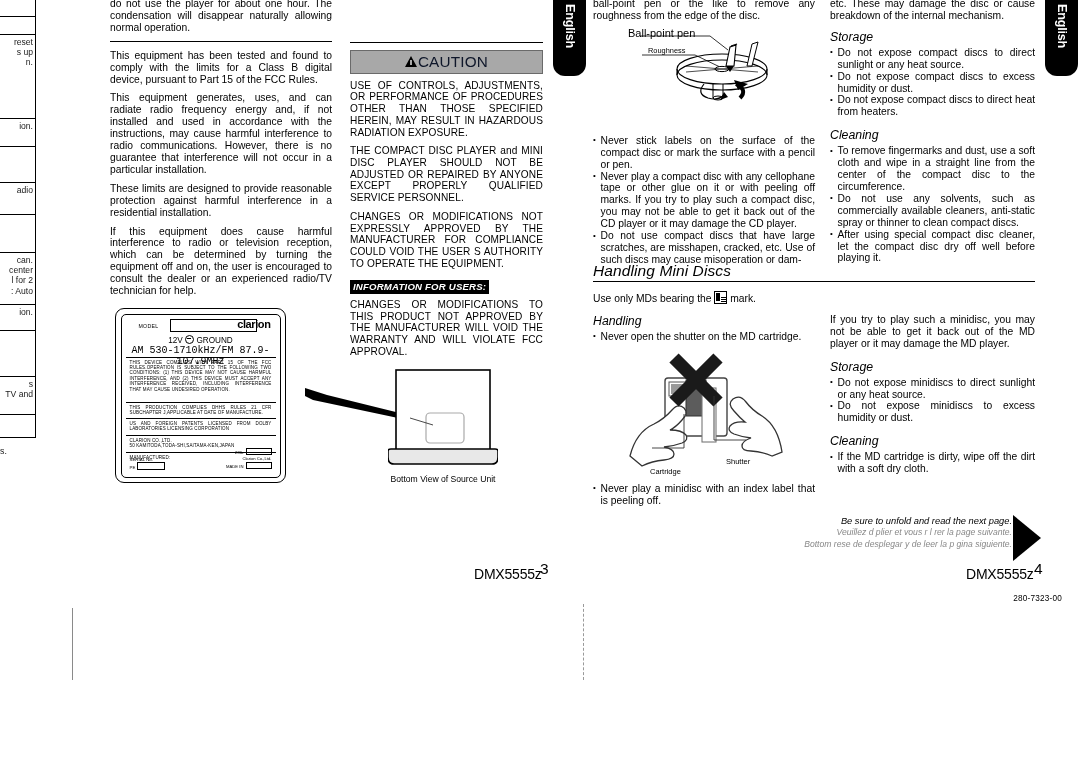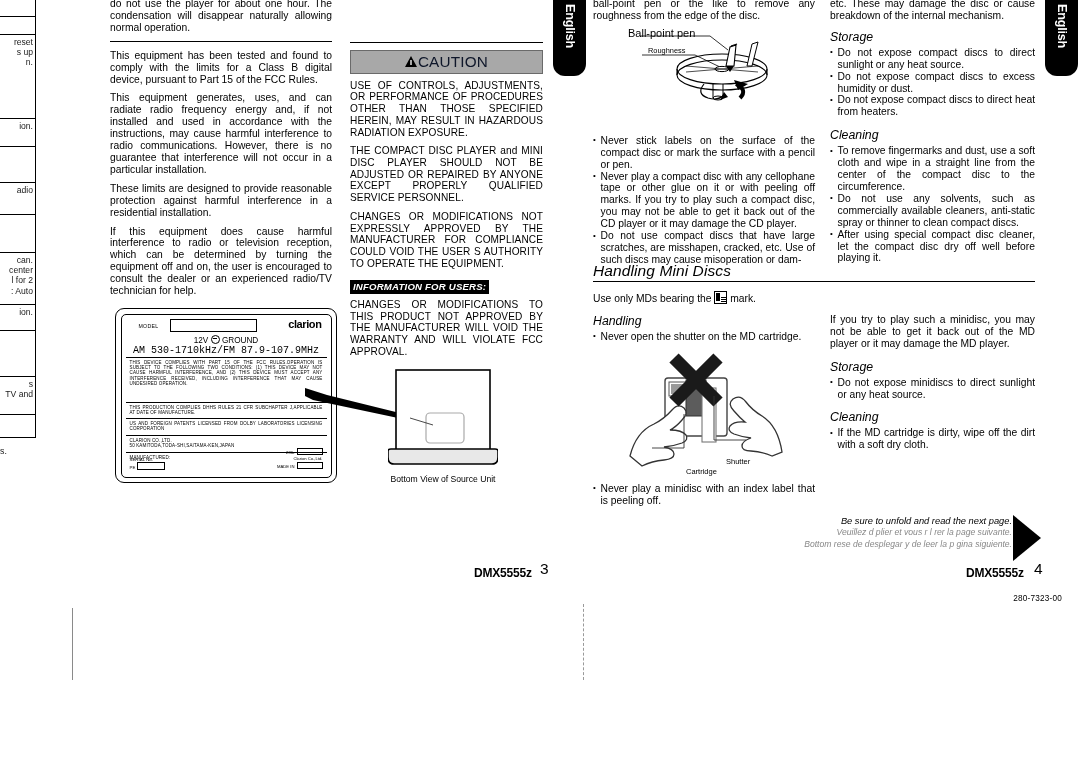--- a/index.html
+++ b/index.html
@@ -94,21 +94,21 @@
     background:#a8a8a8;
   }
   .infobar{
     background:#000;color:#fff;font-style:italic;font-weight:700;
     font-size:9.6px;letter-spacing:.2px;padding:1px 3px 1.5px 3px;
     display:inline-block;margin:0 0 5px 0;
   }
 
   
   .label-outer{
-    position:absolute;left:115px;top:308px;width:222px;height:175px;
+    position:absolute;left:115px;top:308px;width:171px;height:175px;
     border:1.7px solid #000;border-radius:9px;background:#fff;box-sizing:border-box;
   }
   .label-inner{
     position:absolute;left:4.5px;top:4.5px;right:4.5px;bottom:4.5px;
     border:1px solid #000;border-radius:5px;box-sizing:border-box;
   }
   .lbl-model{position:absolute;left:17px;top:8px;font-size:5.2px;letter-spacing:.3px;}
   .lbl-modelbox{position:absolute;left:48px;top:4px;width:85px;height:11px;border:0.9px solid #000;}
   .lbl-brand{
     position:absolute;right:9px;top:3.5px;font-size:11px;font-weight:700;
@@ -182,21 +182,21 @@
   .unfold{
     position:absolute;left:740px;top:515px;width:272px;text-align:right;
   }
   .unfold .l1{font-style:italic;font-size:9.3px;line-height:12px;color:#000;}
   .unfold .l2,.unfold .l3{font-style:italic;font-size:8.6px;line-height:11.6px;color:#888;}
   .bigarrow{
     position:absolute;left:1013px;top:515px;width:0;height:0;
     border-top:23px solid transparent;border-bottom:23px solid transparent;
     border-left:28px solid #000;
   }
-  .fo{position:absolute;font-size:12px;font-weight:700;letter-spacing:-0.2px;}
+  .fo{position:absolute;font-size:14px;font-weight:400;letter-spacing:-0.2px;}
   .pnum{position:absolute;font-size:15.5px;}
   .docnum{position:absolute;right:18px;top:594px;font-size:8.2px;letter-spacing:.2px;}
 
   
   .foldline{position:absolute;background:#8a8a8a;}
   .dashline{
     position:absolute;width:0;border-left:1px dashed #9a9a9a;
   }
 
   
@@ -407,20 +407,21 @@
         <h3 class="sub">Handling</h3>
         <div class="bul">Never open the shutter on the MD cartridge.</div>
         <div style="height:140px;"></div>
         <div class="bul">Never play a minidisc with an index label that is peeling off.</div>
       </div>
 
       <div class="md-right">
         <div class="p">If you try to play such a minidisc, you may not be able to get it back out of the MD player or it may damage the MD player.</div>
         <h3 class="sub" style="margin-top:10px;">Storage</h3>
         <div class="bul">Do not expose minidiscs to direct sunlight or any heat source.</div>
+        <div class="bul">Do not expose minidiscs to excess humidity or dust.</div>
         <h3 class="sub" style="margin-top:10px;">Cleaning</h3>
         <div class="bul">If the MD cartridge is dirty, wipe off the dirt with a soft dry cloth.</div>
       </div>
     </div>
   </div>
 
   <svg class="mddraw" viewBox="0 0 170 125">
 
     <rect x="43" y="26" width="62" height="58" rx="3" fill="#fff" stroke="#444" stroke-width="1.4"></rect>
     <rect x="47" y="30" width="17" height="14" fill="#fff" stroke="#555" stroke-width="1"></rect>
@@ -436,21 +437,21 @@
     <g stroke="#1a1a1a" stroke-width="13" stroke-linecap="butt">
       <line x1="52" y1="6" x2="96" y2="50"></line>
       <line x1="96" y1="6" x2="52" y2="50"></line>
     </g>
 
     <line x1="30" y1="96" x2="62" y2="96" stroke="#333" stroke-width="0.9"></line>
     <line x1="62" y1="96" x2="62" y2="62" stroke="#333" stroke-width="0.9"></line>
     <line x1="124" y1="88" x2="92" y2="88" stroke="#333" stroke-width="0.9"></line>
     <line x1="92" y1="88" x2="92" y2="44" stroke="#333" stroke-width="0.9"></line>
   </svg>
-  <div style="position:absolute;left:650px;top:467px;font-size:7.5px;margin-left:36px;">Cartridge</div>
+  <div style="position:absolute;left:650px;top:467px;font-size:7.5px;">Cartridge</div>
   <div style="position:absolute;left:726px;top:457px;font-size:7.5px;">Shutter</div>
 
   <div class="unfold">
     <div class="l1">Be sure to unfold and read the next page.</div>
     <div class="l2">Veuillez d    plier et vous r     l  rer     la page suivante.</div>
     <div class="l3">Bottom    rese de desplegar y de leer la p      gina siguiente.</div>
   </div>
   <div class="bigarrow"></div>
 
   <div class="fo" style="left:474px;top:566px;">DMX5555z</div>

